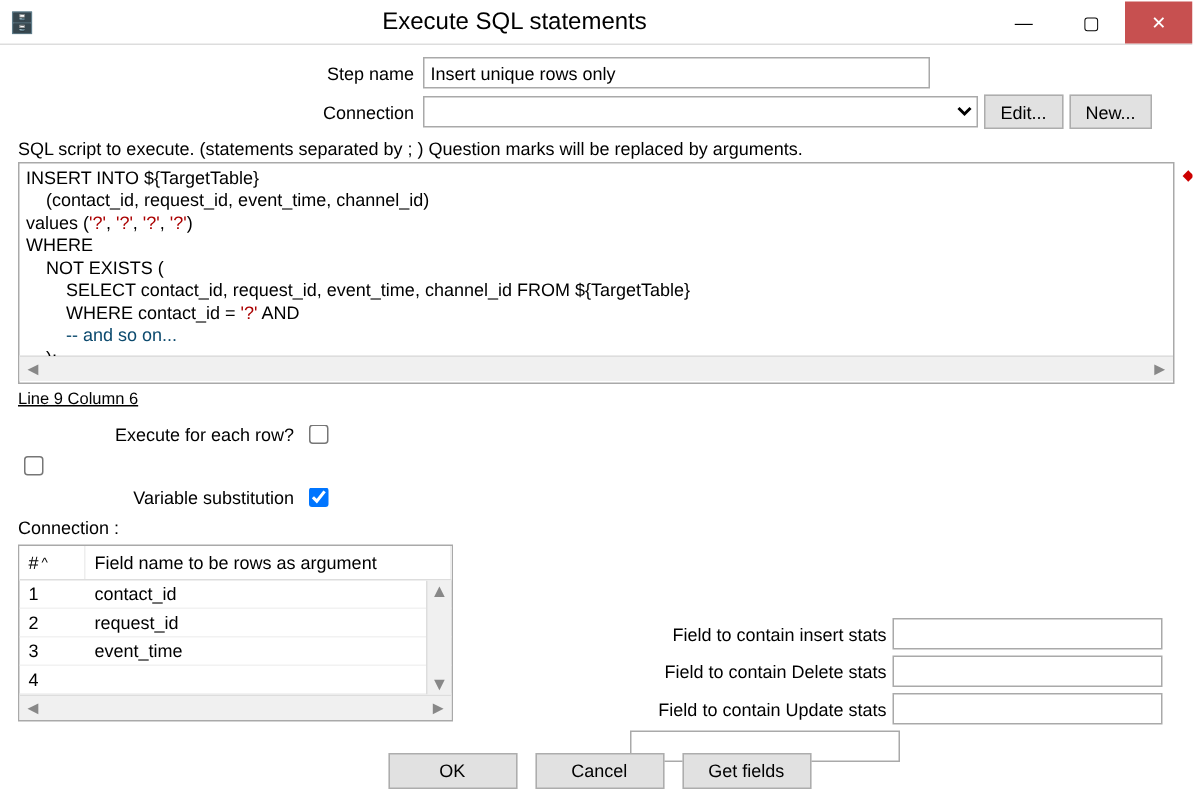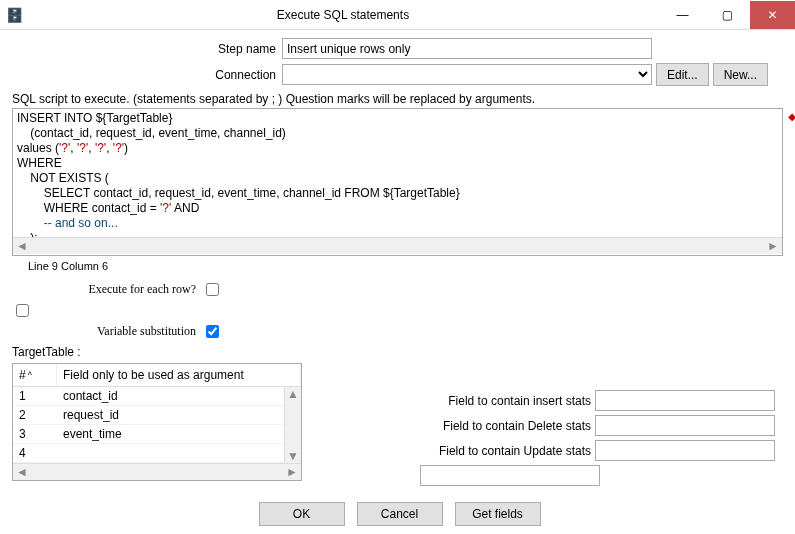--- a/index.html
+++ b/index.html
@@ -1,50 +1,50 @@
 <!DOCTYPE html>
 <html><head>
 <meta charset="utf-8">
 <style>
 * { box-sizing: border-box; font-family: "Segoe UI", Tahoma, sans-serif; font-size: 12px; }
 body { margin: 0; background: #fff; width: 795px; height: 534px; overflow: hidden; color: #000; }
 .titlebar { height: 30px; background: #fff; display: flex; align-items: center; border-bottom: 1px solid #ddd; }
 .titlebar-icon { width: 20px; margin-left: 6px; font-size: 14px; }
-.title-text { flex: 1; text-align: center; font-size: 12px; }
+.title-text { flex: 1; text-align: center; font-size: 16px; }
 .win-btns { display: flex; }
 .win-btn { width: 45px; height: 28px; display: flex; align-items: center; justify-content: center; font-family: Arial; }
 .win-btn.close { background: #c75050; color: #fff; }
 .content { padding: 8px 12px 4px 12px; }
 .row { display: flex; align-items: center; margin-bottom: 4px; }
 .label-r { width: 270px; text-align: right; padding-right: 6px; }
 input[type=text], select { height: 21px; border: 1px solid #a9a9a9; padding: 0 4px; background: #fff; font-size: 12px; }
 .btn { height: 23px; min-width: 50px; border: 1px solid #adadad; background: #e1e1e1; padding: 0 10px; margin-left: 4px; cursor: default; }
 .sql-label { margin: 6px 0 2px 0; }
 .sql-wrap { position: relative; border: 1px solid #a9a9a9; height: 148px; }
 .sql-code { font-family: Consolas, "Courier New", monospace; font-size: 13px; line-height: 14px; padding: 2px 4px; white-space: pre; overflow: auto; height: 128px; }
 .sql-scroll-h { height: 17px; border-top: 1px solid #ddd; background: #f0f0f0; display: flex; align-items: center; justify-content: space-between; color: #888; font-size: 10px; padding: 0 3px; }
 .kw { color: #000000; }
 .str { color: #aa0000; }
 .cm  { color: #0c4a6e; }
 .diamond { position: absolute; top: 2px; right: -14px; color: #c00; font-size: 10px; }
-.status { margin: 4px 0 8px 16px; font-size: 11px; }
+.status { margin: 4px 0 8px 0; font-size: 11px; text-decoration: underline; }
 .chk-row { display: flex; align-items: center; margin-bottom: 2px; }
-.chk-label { width: 190px; text-align: right; padding-right: 6px; font-family: Liberation Serif, serif; }
+.chk-label { width: 190px; text-align: right; padding-right: 6px; }
 .param-head { margin: 4px 0 4px 0; }
 .param-tbl { width: 290px; border: 1px solid #a9a9a9; font-size: 12px; }
 .param-hdr { display: flex; background: #fff; border-bottom: 1px solid #ddd; }
 .param-hdr div { padding: 4px 6px; border-right: 1px solid #eee; }
 .p-col1 { width: 44px; display:flex; align-items:center; gap:2px;}
 .p-col2 { flex: 1; }
 .param-body { height: 76px; overflow: hidden; position: relative; }
 .p-row { display: flex; border-bottom: 1px solid #f2f2f2; }
 .p-row div { padding: 2px 6px; }
 .p-scroll-v { position: absolute; right: 0; top: 0; bottom: 0; width: 17px; background: #f0f0f0; border-left: 1px solid #ddd; display:flex; flex-direction:column; align-items:center; justify-content:space-between; color:#888; font-size:9px;}
 .p-scroll-h { height: 17px; background: #f0f0f0; border-top: 1px solid #ddd; display:flex; align-items:center; justify-content:space-between; padding:0 3px; color:#888; font-size:9px;}
-.stats-col { position: absolute; right: 20px; top: 390px; }
+.stats-col { position: absolute; right: 20px; top: 412px; }
 .stats-row { display: flex; align-items: center; margin-bottom: 4px; }
 .stats-row label { width: 175px; text-align: right; padding-right: 4px; }
 .stats-row input { width: 180px; }
 .footer { position: absolute; bottom: 8px; left: 0; right: 0; display: flex; justify-content: center; gap: 8px; }
 .footer .btn { min-width: 86px; height: 24px; }
 .up-caret{font-size:9px;}
 </style>
 </head>
 <body>
 
@@ -55,21 +55,21 @@
     <div class="win-btn">—</div>
     <div class="win-btn">▢</div>
     <div class="win-btn close">✕</div>
   </div>
 </div>
 
 <div class="content">
 
   <div class="row">
     <div class="label-r">Step name</div>
-    <input type="text" style="width: 370px;" value="Insert unique rows only">
+    <input type="text" style="width: 338px;" value="Insert unique rows only">
   </div>
   <div class="row">
     <div class="label-r">Connection</div>
     <select style="width:370px"></select>
     <button class="btn">Edit...</button>
     <button class="btn">New...</button>
   </div>
 
   <div class="sql-label">SQL script to execute. (statements separated by ; ) Question marks will be replaced by arguments.</div>
 
@@ -97,29 +97,29 @@
     <input type="checkbox" style="">
   </div>
   <div class="chk-row">
     <input type="checkbox" style="">
   </div>
   <div class="chk-row">
     <div class="chk-label">Variable substitution</div>
     <input type="checkbox" checked="" style="">
   </div>
 
-  <div class="param-head">TargetTable :</div>
+  <div class="param-head">Connection :</div>
 
   <div class="param-tbl">
     <div class="param-hdr">
       <div class="p-col1">
           <span>#</span>
           <span class="up-caret">^</span>
         </div>
-      <div class="p-col2">Field only to be used as argument</div>
+      <div class="p-col2">Field name to be rows as argument</div>
     </div>
     <div class="param-body">
       <div class="p-row">
           <div class="p-col1">1</div>
           <div class="p-col2">contact_id</div>
         </div>
       <div class="p-row">
           <div class="p-col1">2</div>
           <div class="p-col2">request_id</div>
         </div>

